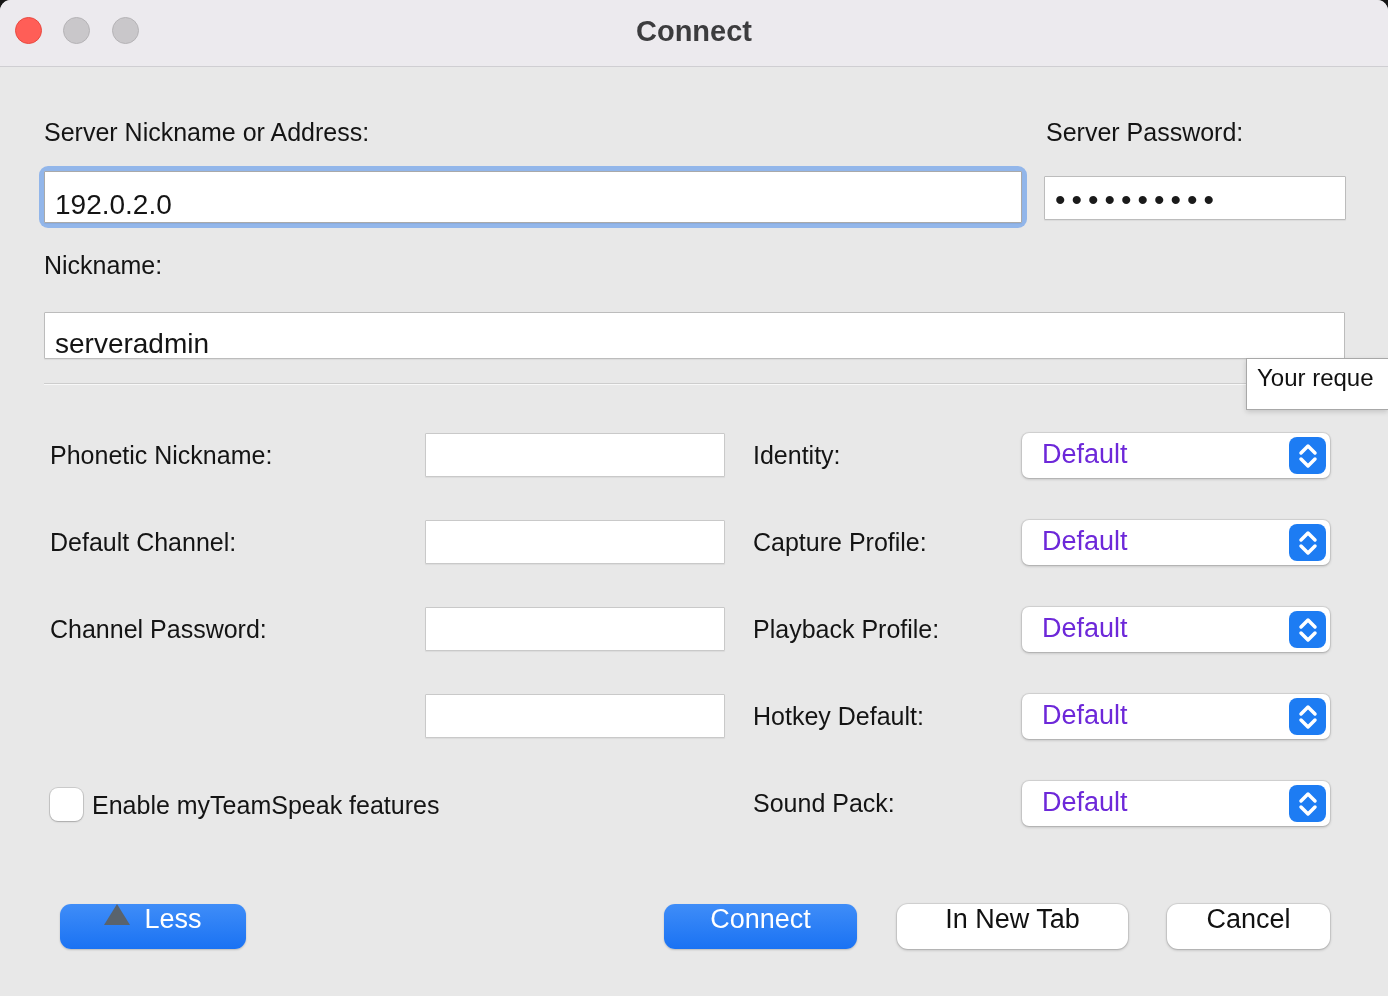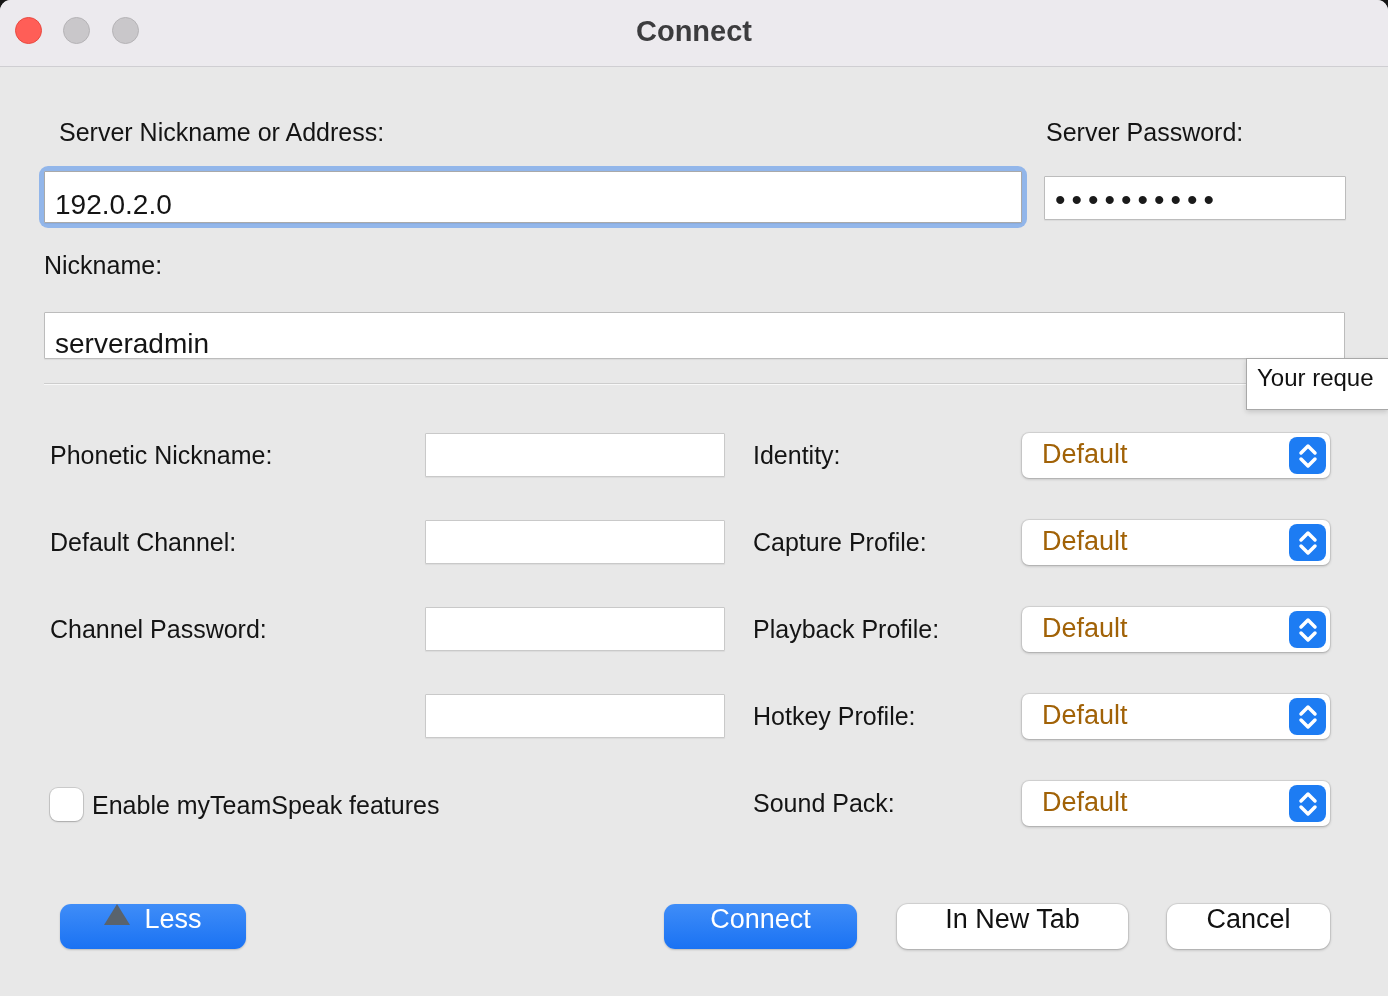--- a/index.html
+++ b/index.html
@@ -49,21 +49,21 @@
     font-size: 24px; color: #111; line-height: 38px; padding-left: 10px;
     white-space: nowrap; overflow: hidden; box-shadow: 0 2px 5px rgba(0,0,0,0.15);
   }
   
   .dropdown {
     position: absolute; left: 1022px; width: 308px; height: 45px;
     background: #ffffff; border-radius: 7px; cursor: default;
     box-shadow: 0 0 0 1px rgba(0,0,0,0.07), 0 1px 3px rgba(0,0,0,0.25);
   }
   .dropdown .dd-text {
-    position: absolute; left: 20px; top: 6px; font-size: 27px; color: #a16207;
+    position: absolute; left: 20px; top: 6px; font-size: 27px; color: #6d28d9;
   }
   .dropdown .stepper {
     position: absolute; right: 4px; top: 4px; width: 37px; height: 37px;
     border-radius: 8px; background: #1d7cf3;
     display: flex; align-items: center; justify-content: center;
   }
   
   .checkbox {
     position: absolute; left: 50px; top: 788px; width: 33px; height: 33px;
     background: #ffffff; border-radius: 8px;
@@ -98,21 +98,21 @@
 
 <div class="window">
 
   <div class="titlebar">
     <div class="traffic close"></div>
     <div class="traffic min"></div>
     <div class="traffic zoom"></div>
     <div class="title">Connect</div>
   </div>
 
-  <div class="lbl" style="left:59px; top:118px;">Server Nickname or Address:</div>
+  <div class="lbl" style="left:44px; top:118px;">Server Nickname or Address:</div>
   <div class="lbl" style="left:1046px; top:118px;">Server Password:</div>
 
   <div class="focus-ring">
     <input class="txt" value="192.0.2.0" style="">
   </div>
 
   <input class="txt pw" style="left: 1044px; top: 176px; width: 302px; height: 44px;" value="••••••••••">
 
   <div class="lbl" style="left:44px; top:251px;">Nickname:</div>
   <input class="txt" style="left: 44px; top: 312px; width: 1301px; height: 47px;" value="serveradmin">
@@ -158,21 +158,21 @@
   <div class="dropdown" style="top:607px;">
     <span class="dd-text">Default</span>
     <span class="stepper">
       <svg width="24" height="28" viewBox="0 0 24 28">
           <path d="M5 11 L12 4 L19 11" fill="none" stroke="#fff" stroke-width="3.5" stroke-linecap="round" stroke-linejoin="round"></path>
           <path d="M5 17 L12 24 L19 17" fill="none" stroke="#fff" stroke-width="3.5" stroke-linecap="round" stroke-linejoin="round"></path>
         </svg>
     </span>
   </div>
 
-  <div class="lbl" style="left:753px; top:702px;">Hotkey Profile:</div>
+  <div class="lbl" style="left:753px; top:702px;">Hotkey Default:</div>
   <div class="dropdown" style="top:694px;">
     <span class="dd-text">Default</span>
     <span class="stepper">
       <svg width="24" height="28" viewBox="0 0 24 28">
           <path d="M5 11 L12 4 L19 11" fill="none" stroke="#fff" stroke-width="3.5" stroke-linecap="round" stroke-linejoin="round"></path>
           <path d="M5 17 L12 24 L19 17" fill="none" stroke="#fff" stroke-width="3.5" stroke-linecap="round" stroke-linejoin="round"></path>
         </svg>
     </span>
   </div>
 

